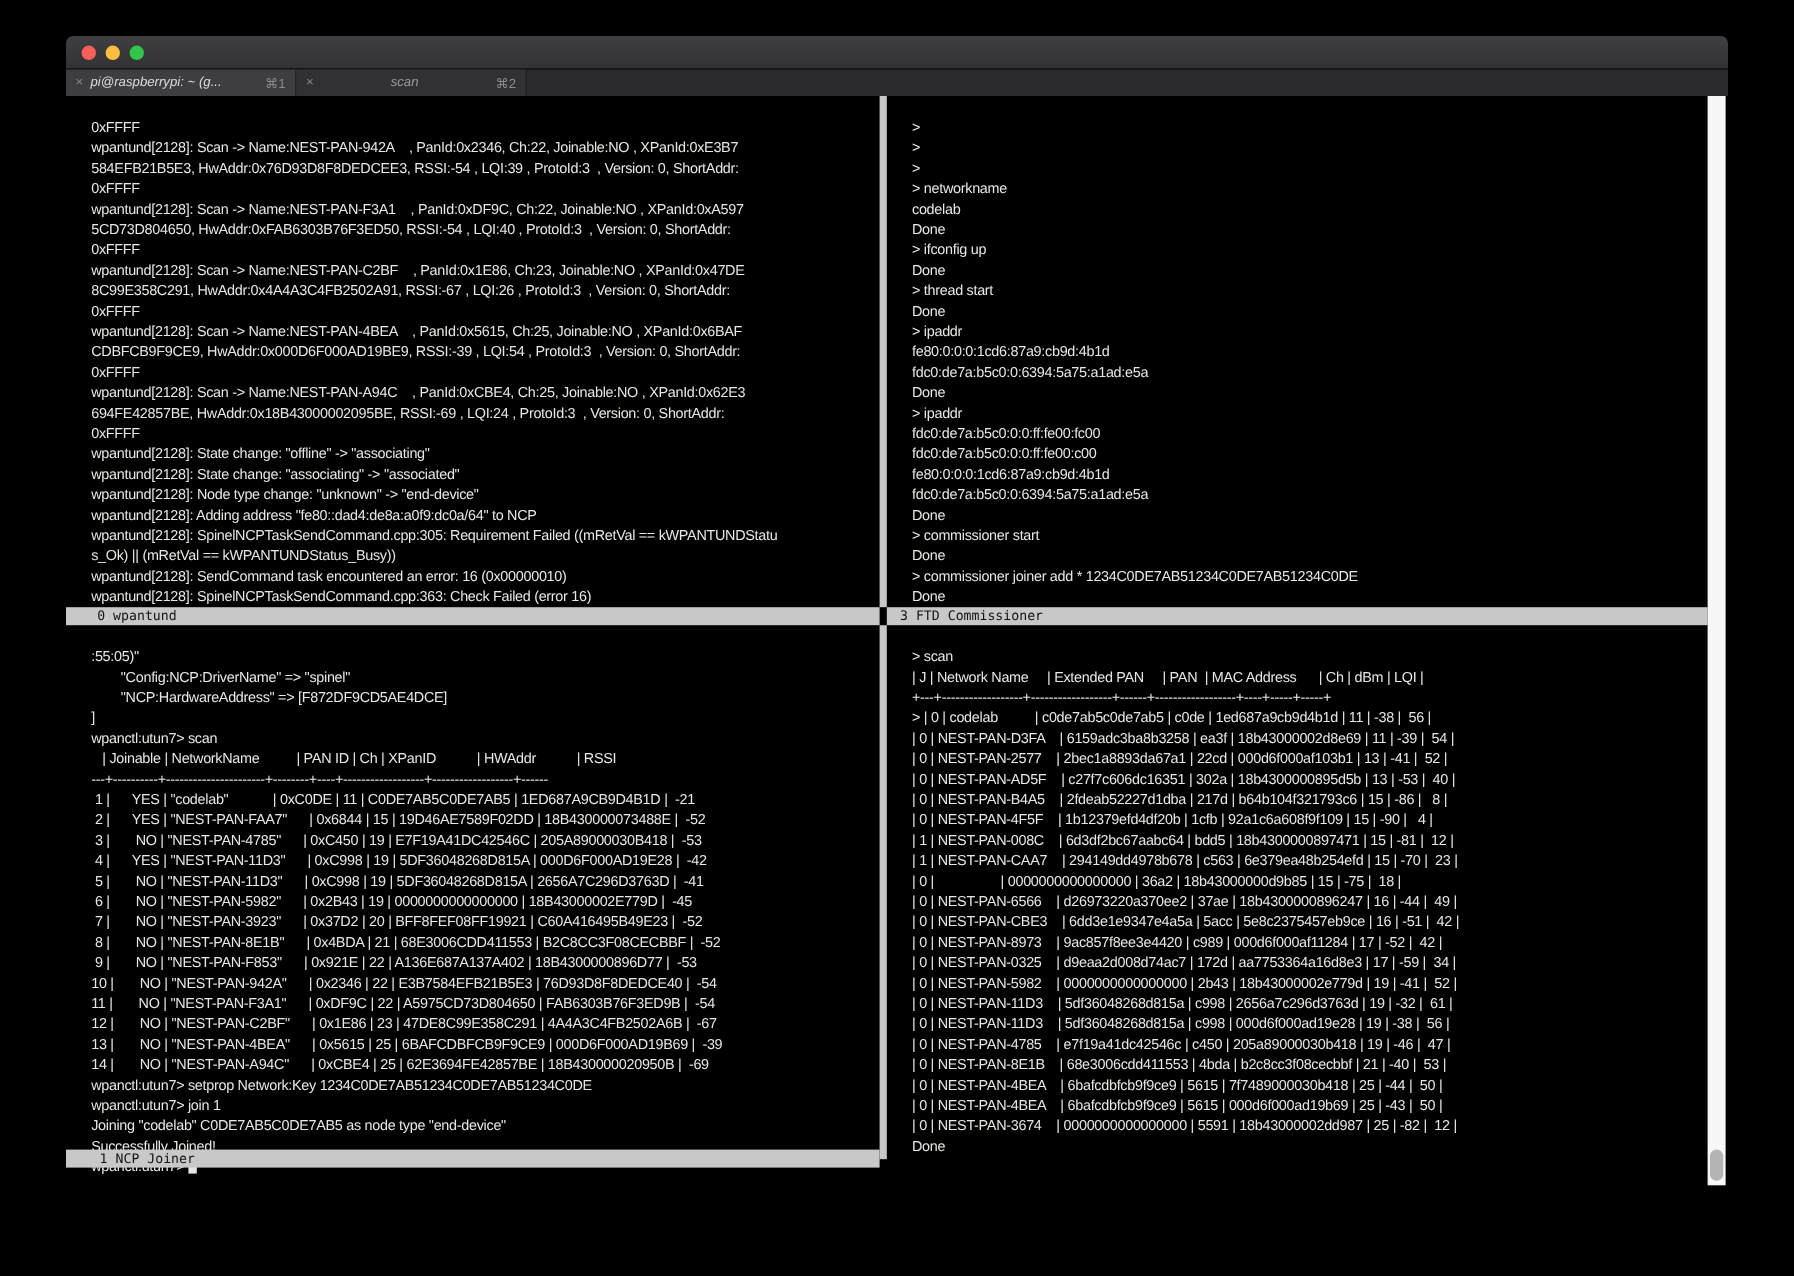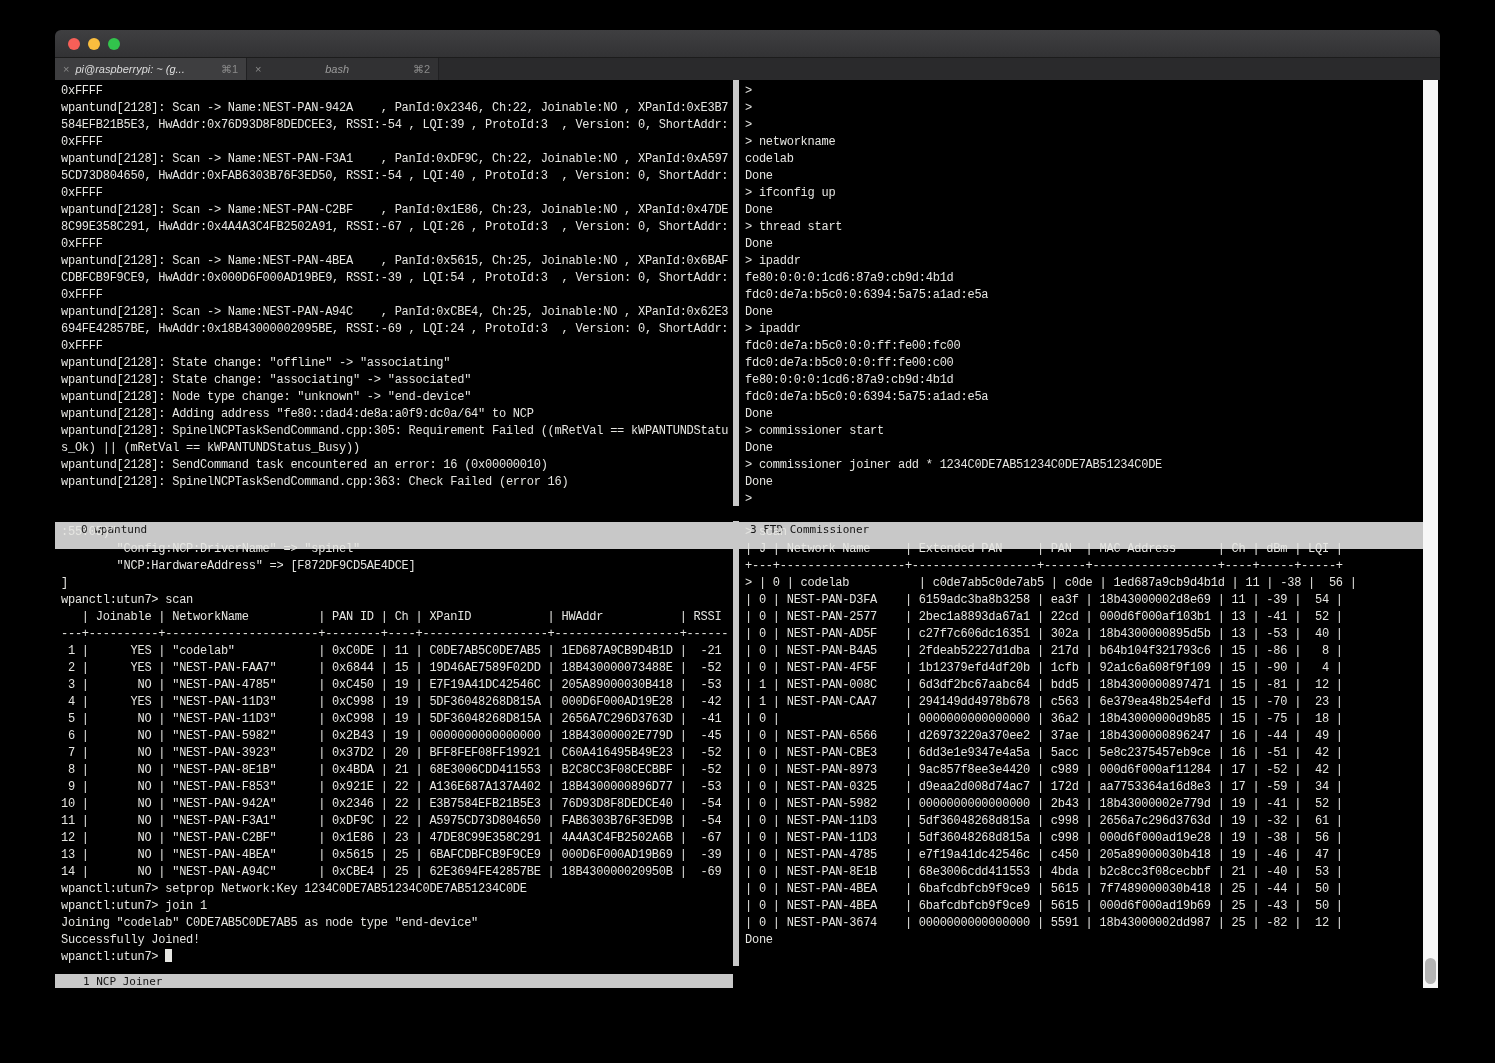--- a/index.html
+++ b/index.html
@@ -24,34 +24,34 @@
   .tab{width:175px;display:flex;align-items:center;padding:0 8px;
        border-right:1px solid #202022;background:#313133;color:#9c9c9c;
        font-size:11px;gap:6px;}
   .tab.active{background:#3e3e40;color:#dcdcdc;}
   .tabx{color:#8a8a8a;font-size:11px;cursor:default;}
   .tablabel{flex:1;text-align:center;white-space:nowrap;overflow:hidden;font-style:italic;}
   .tab.active .tablabel{text-align:left;}
   .tabkey{color:#8a8a8a;font-size:11px;}
   
   .content{position:absolute;left:0;top:50px;right:0;bottom:0;background:#000;}
-  pre.pane{position:absolute;margin:0;padding:3px 0 0 6px;
-           font-family:Liberation Mono, monospace;font-size:12px;
+  pre.pane{position:absolute;margin:15px;padding:3px 0 0 6px;
+           font-family:Liberation Sans, sans-serif;font-size:12px;
            line-height:17px;letter-spacing:-0.25px;color:#e6e6e2;
            overflow:hidden;white-space:pre;}
   #pane-wpantund{left:0;top:0;width:672px;height:423px;}
   #pane-ftdc{left:684px;top:0;width:678px;height:423px;}
   #pane-ncp{left:0;top:441px;width:672px;height:442px;}
   #pane-ftdj{left:684px;top:441px;width:678px;height:442px;}
   .vdiv{position:absolute;left:678px;width:6px;background:#c8c8c8;}
   .vdiv.top{top:0;height:426px;}
   .vdiv.bot{top:441px;height:445px;}
-  .panebar{position:absolute;height:27px;background:#c8c8c8;color:#141414;
+  .panebar{position:absolute;height:15px;background:#c8c8c8;color:#141414;
            font-family:"DejaVu Sans Mono",monospace;font-size:11px;
-           line-height:15px;white-space:pre;margin-top:16px;}
+           line-height:15px;white-space:pre;}
   #bar-wpantund{left:0;top:426px;width:678px;padding-left:26px;box-sizing:border-box;}
   #bar-ftdc{left:684px;top:426px;width:684px;padding-left:11px;box-sizing:border-box;}
   #bar-ncp{left:0;top:878px;width:678px;padding-left:28px;box-sizing:border-box;}
   #bar-ftdj{left:684px;top:886px;width:684px;padding-left:52px;box-sizing:border-box;}
   
   .scrollbar{position:absolute;right:2px;top:0;bottom:0;width:15px;background:#f7f7f7;}
   .scroll-thumb{position:absolute;left:2px;bottom:4px;width:11px;height:26px;
                 background:#b4b4b4;border-radius:6px;}
   .cursor{display:inline-block;width:7px;height:13px;background:#e6e6e2;
           vertical-align:-2px;}
@@ -70,21 +70,21 @@
   </div>
 
   <div class="tabbar">
     <div class="tab active">
       <span class="tabx">×</span>
       <span class="tablabel">pi@raspberrypi: ~ (g...</span>
       <span class="tabkey">⌘1</span>
     </div>
     <div class="tab">
       <span class="tabx">×</span>
-      <span class="tablabel">bash</span>
+      <span class="tablabel">scan</span>
       <span class="tabkey">⌘2</span>
     </div>
   </div>
 
   <div class="content">
     <pre class="pane" id="pane-wpantund">0xFFFF
 wpantund[2128]: Scan -&gt; Name:NEST-PAN-942A    , PanId:0x2346, Ch:22, Joinable:NO , XPanId:0xE3B7
 584EFB21B5E3, HwAddr:0x76D93D8F8DEDCEE3, RSSI:-54 , LQI:39 , ProtoId:3  , Version: 0, ShortAddr:
 0xFFFF
 wpantund[2128]: Scan -&gt; Name:NEST-PAN-F3A1    , PanId:0xDF9C, Ch:22, Joinable:NO , XPanId:0xA597

